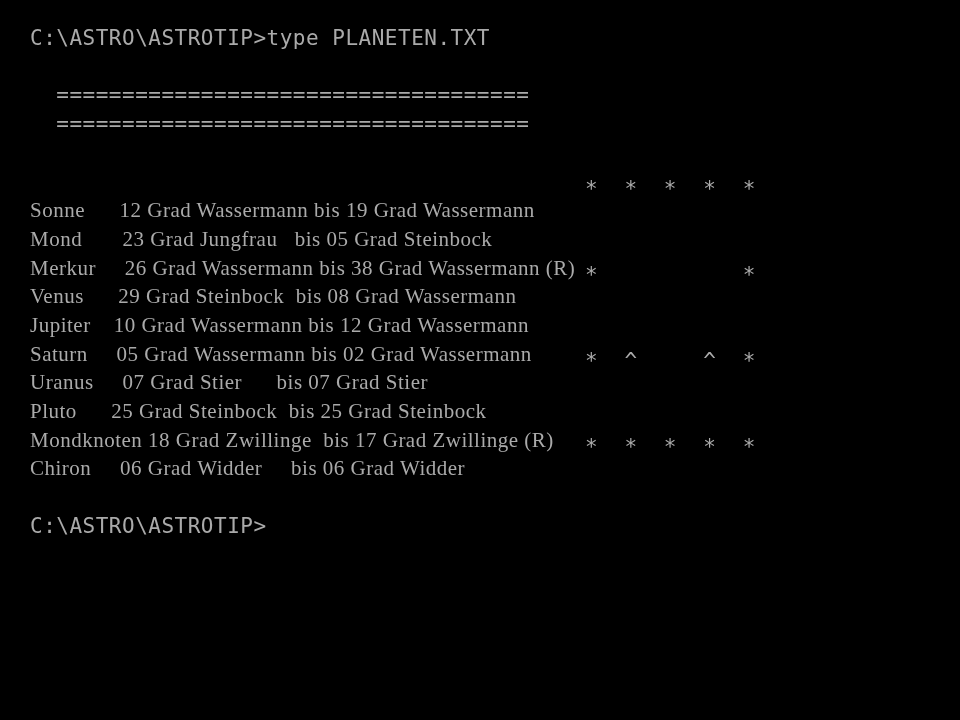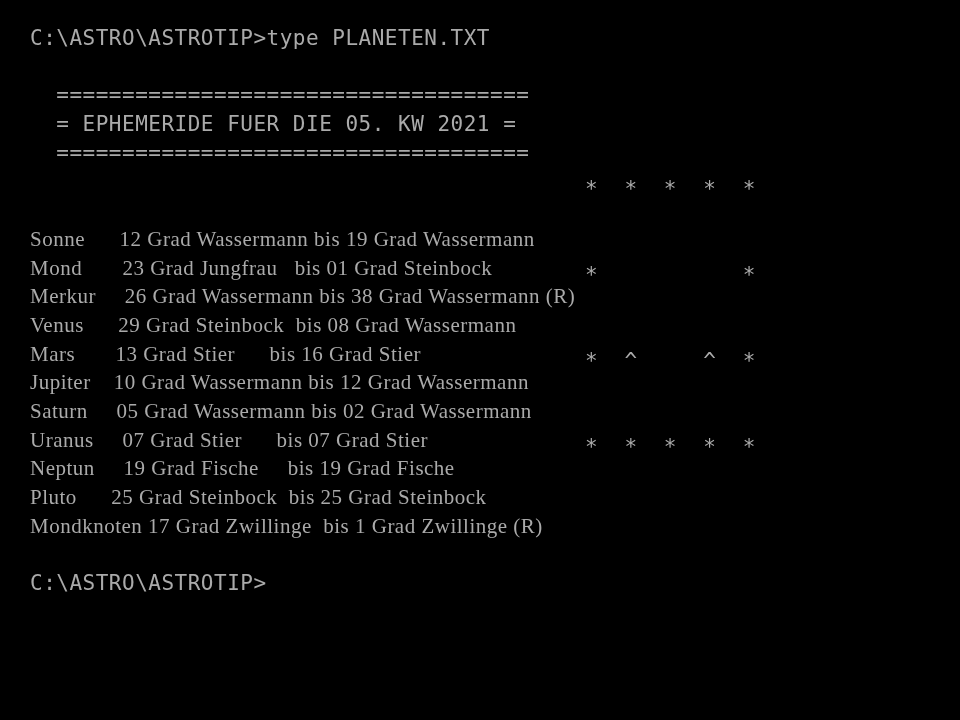--- a/index.html
+++ b/index.html
@@ -71,47 +71,45 @@
 <div id="terminal">
 
   <div class="line">C:\ASTRO\ASTROTIP&gt;type PLANETEN.TXT</div>
 
   <div class="blank"> </div>
 
   <div class="header-block">
 
     <div class="line">  ====================================</div>
 
-    <div class="line">  = EPHEMERIDE FUER DIE 05. KW 2021 =</div>
 
     <div class="line">  ====================================</div>
 
     <div id="ascii-art">
       <div class="art-row">*  *  *  *  *</div>
       <div class="art-row">*           *</div>
       <div class="art-row">*  ^     ^  *</div>
       <div class="art-row">*  *  *  *  *</div>
     </div>
 
   </div>
 
   <div class="blank"> </div>
   <div class="blank"> </div>
 
   <div id="planet-table">
       <div class="planet-row">Sonne      12 Grad Wassermann bis 19 Grad Wassermann</div>
-      <div class="planet-row">Mond       23 Grad Jungfrau   bis 01 Grad Steinbock</div>
+      <div class="planet-row">Mond       23 Grad Jungfrau   bis 05 Grad Steinbock</div>
       <div class="planet-row">Merkur     26 Grad Wassermann bis 38 Grad Wassermann (R)</div>
       <div class="planet-row">Venus      29 Grad Steinbock  bis 08 Grad Wassermann</div>
-      <div class="planet-row">Mars       13 Grad Stier      bis 16 Grad Stier</div>
       <div class="planet-row">Jupiter    10 Grad Wassermann bis 12 Grad Wassermann</div>
       <div class="planet-row">Saturn     05 Grad Wassermann bis 02 Grad Wassermann</div>
       <div class="planet-row">Uranus     07 Grad Stier      bis 07 Grad Stier</div>
-      <div class="planet-row">Neptun     19 Grad Fische     bis 19 Grad Fische</div>
       <div class="planet-row">Pluto      25 Grad Steinbock  bis 25 Grad Steinbock</div>
-      <div class="planet-row">Mondknoten 17 Grad Zwillinge  bis 1 Grad Zwillinge (R)</div>
+      <div class="planet-row">Mondknoten 18 Grad Zwillinge  bis 17 Grad Zwillinge (R)</div>
+      <div class="planet-row">Chiron     06 Grad Widder     bis 06 Grad Widder</div>
     </div>
 
   <div class="blank"> </div>
 
   <div class="line">C:\ASTRO\ASTROTIP&gt;</div>
 
 </div>
 
 </body></html>

